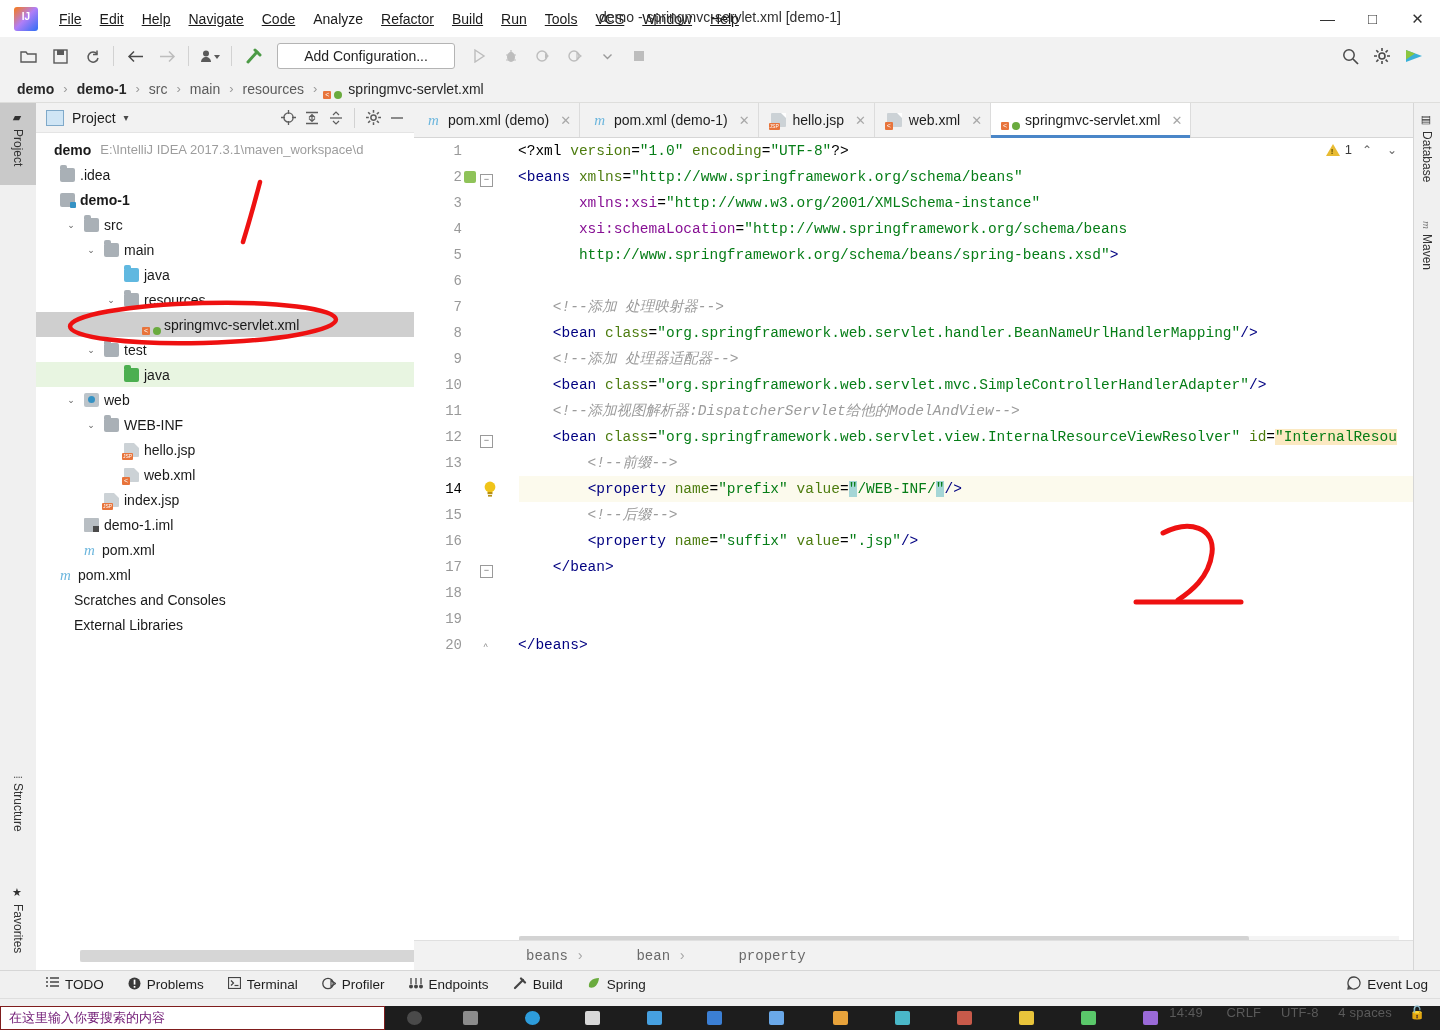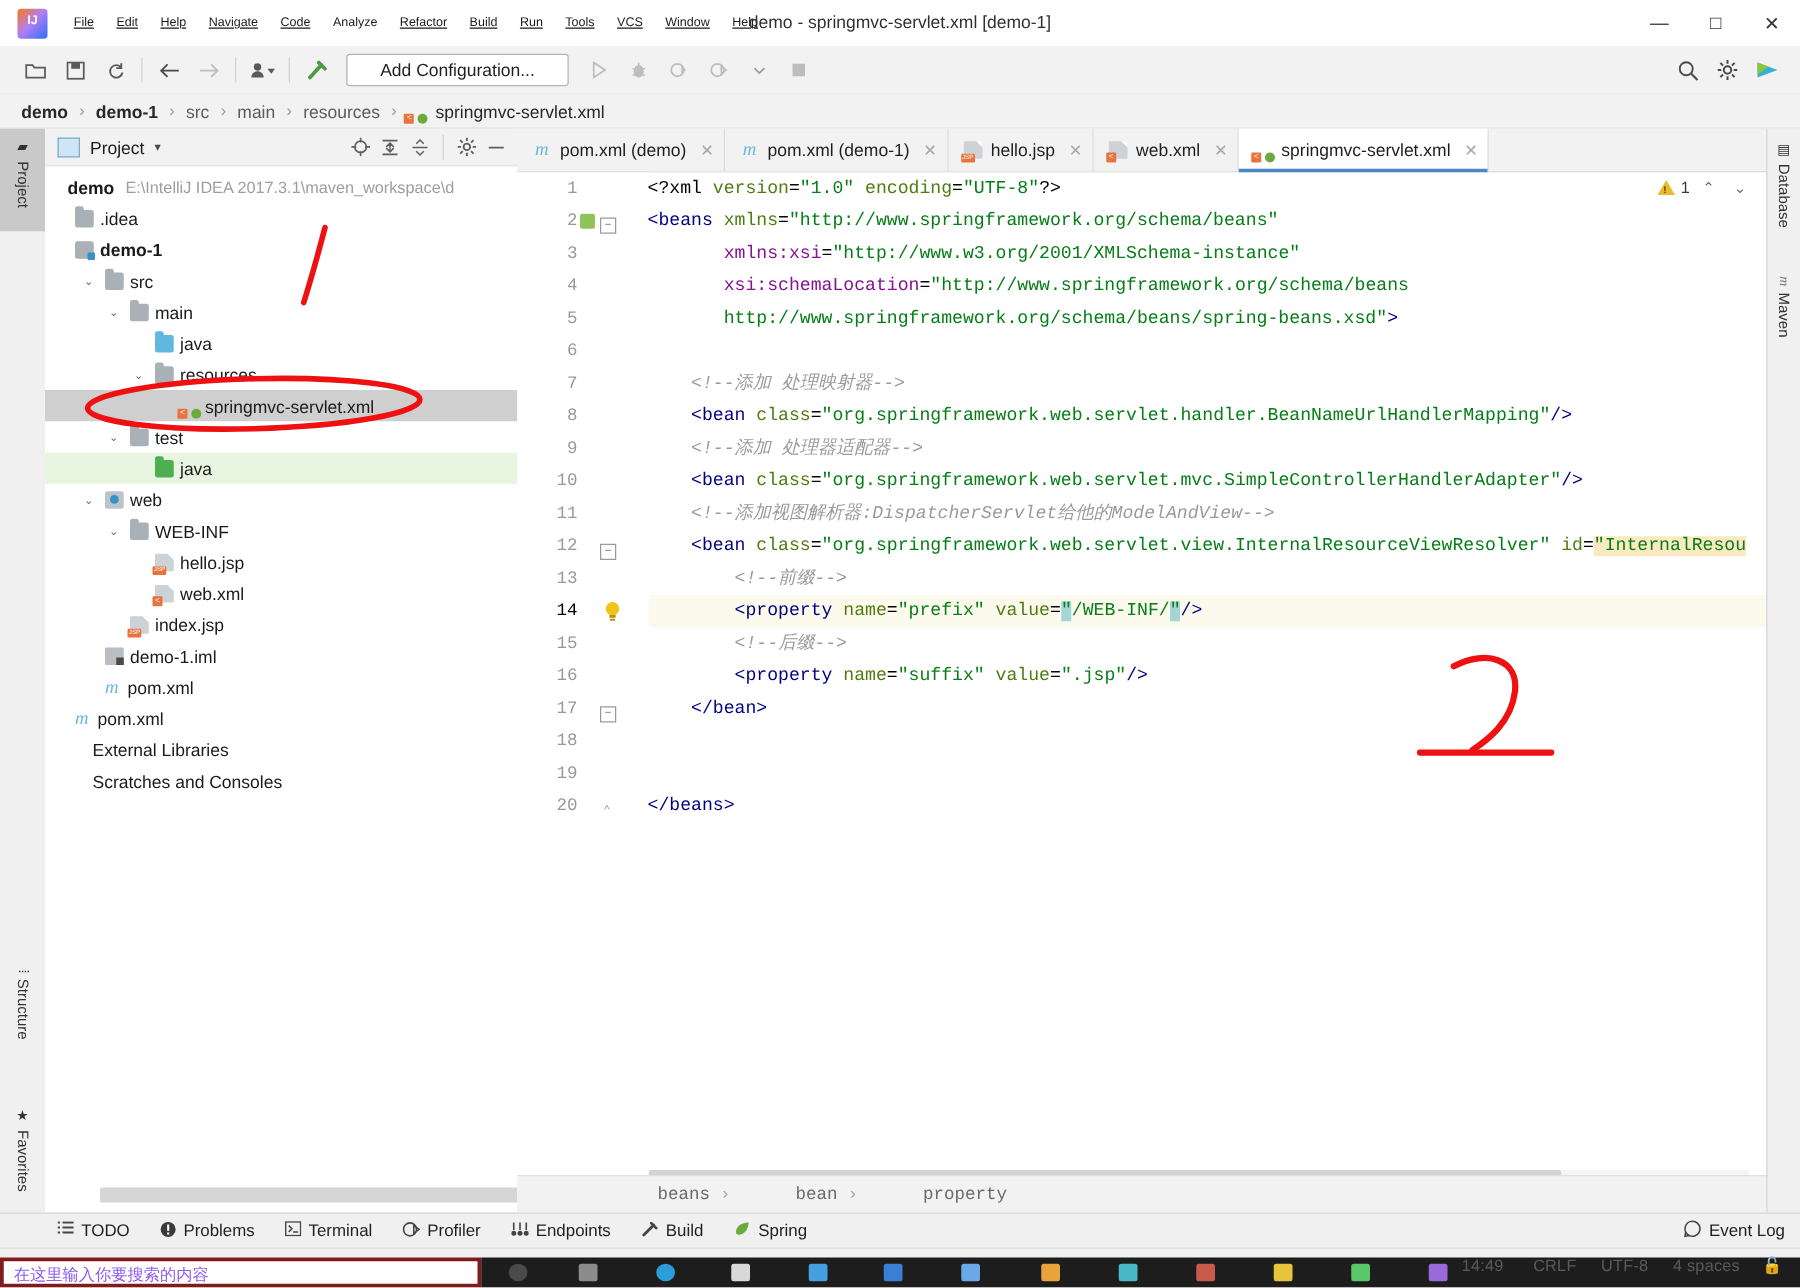--- a/index.html
+++ b/index.html
@@ -13,21 +13,21 @@
 
   
   .titlebar{position:absolute;left:0;top:0;width:1440px;height:37px;background:#ffffff;
             border-bottom:1px solid #e3e3e3;display:flex;align-items:center;}
   .ij-logo{width:24px;height:24px;margin-left:14px;margin-right:12px;position:relative;
            background:linear-gradient(135deg,#f97a12 0%,#b07ef7 48%,#2d6ef5 100%);
            border-radius:3px;flex:none;}
   .ij-logo:after{content:"IJ";position:absolute;left:0;right:0;top:4px;text-align:center;
                  font-size:10px;font-weight:bold;color:#fff;font-family:"Liberation Sans",sans-serif;}
   .menubar{display:flex;align-items:center;gap:0px;}
-  .menu-item{padding:4px 9px;font-size:10px;color:#1a1a1a;white-space:nowrap;cursor:default;}
+  .menu-item{padding:4px 9px;font-size:14px;color:#1a1a1a;white-space:nowrap;cursor:default;}
   .menu-item u{text-decoration:underline;}
   .win-title{position:absolute;left:0;right:0;top:9px;text-align:center;font-size:14px;
              color:#303030;pointer-events:none;}
   .win-ctrls{position:absolute;right:0;top:0;height:37px;display:flex;align-items:center;}
   .win-btn{width:45px;height:37px;display:flex;align-items:center;justify-content:center;
            font-size:15px;color:#333;cursor:default;}
 
   
   .toolbar{position:absolute;left:0;top:37px;width:1440px;height:38px;background:#f2f2f2;
            border-bottom:1px solid #e0e0e0;display:flex;align-items:center;}
@@ -178,21 +178,21 @@
              border-top:1px solid #d6d6d6;display:flex;align-items:center;padding-left:46px;
              box-sizing:border-box;}
   .bb-item{display:flex;gap:6px;margin-right:24px;font-size:13.5px;
            color:#1e1e1e;cursor:default;}
   .bb-right{position:absolute;right:12px;display:flex;align-items:center;gap:6px;font-size:13.5px;color:#1e1e1e;}
 
   
   .statusline{position:absolute;left:0;top:998px;width:1440px;height:32px;background:#f0f0f0;
               border-top:1px solid #dedede;overflow:hidden;}
   .winsearch{position:absolute;left:0;top:1006px;width:385px;height:24px;background:#fff;
-             border:3px solid #7f1d1d;box-sizing:border-box;font-size:13px;color:#8b5cf6;
+             border:1px solid #7f1d1d;box-sizing:border-box;font-size:13px;color:#701a75;
              padding-left:8px;line-height:22px;overflow:hidden;white-space:nowrap;}
   .statusvals{position:absolute;right:14px;top:1005px;font-size:13px;color:#5a5a5a;
               letter-spacing:.2px;white-space:nowrap;}
   .taskbar{position:absolute;left:385px;top:1006px;width:1055px;height:24px;background:#1d1d1d;}
   .tb-sq{position:absolute;top:5px;width:15px;height:14px;border-radius:2px;}
 
   
   .annot{position:absolute;pointer-events:none;}
 </style>
 </head>
@@ -506,26 +506,26 @@
       </div>
 
       <div class="trow">
         <span style="width:22px"></span>
         <span class="mletter">m</span>
         <span class="tlabel">pom.xml</span>
       </div>
 
       <div class="trow">
         <span style="width:38px"></span>
+        <span class="tlabel" style="margin-left:0">Scratches and Consoles</span>
+      </div>
+
+      <div class="trow">
+        <span style="width:38px"></span>
         <span class="tlabel" style="margin-left:0">External Libraries</span>
-      </div>
-
-      <div class="trow">
-        <span style="width:38px"></span>
-        <span class="tlabel" style="margin-left:0">Scratches and Consoles</span>
       </div>
     </div>
 
     <div style="position:absolute;left:44px;bottom:8px;width:340px;height:12px;background:#f4f4f4;">
       <div style="position:absolute;left:0;top:0;width:340px;height:12px;background:#d6d6d6;border-radius:2px;"></div>
     </div>
   </div>
 
   <div class="editor">
     <div class="tabs">

